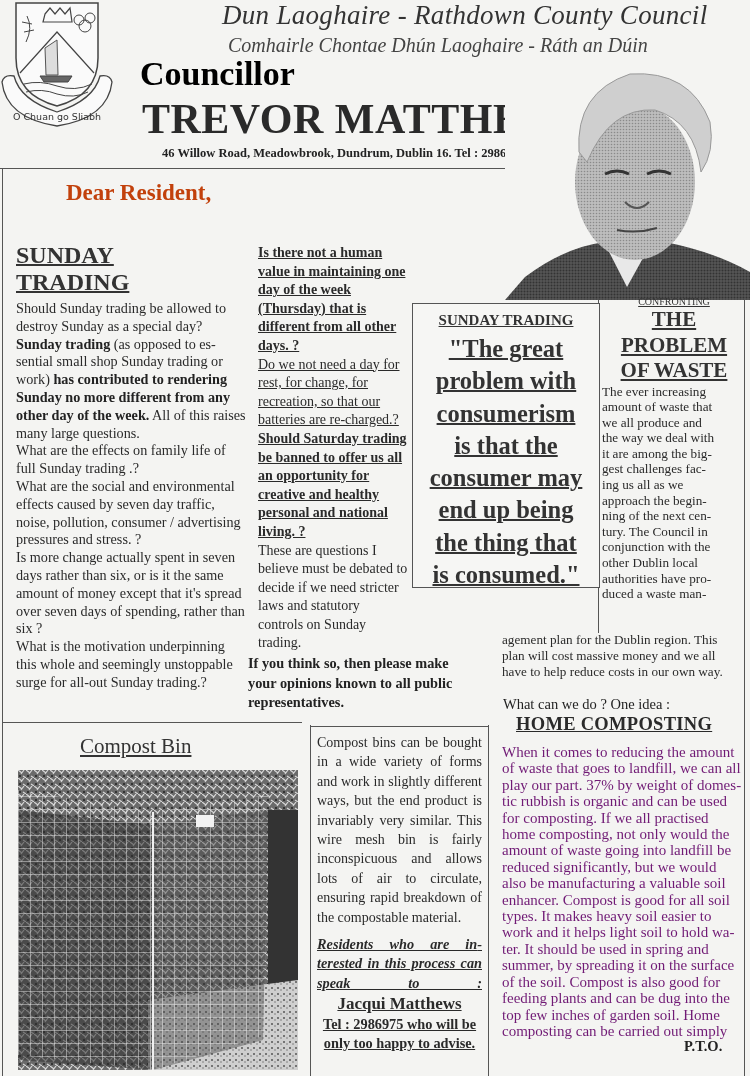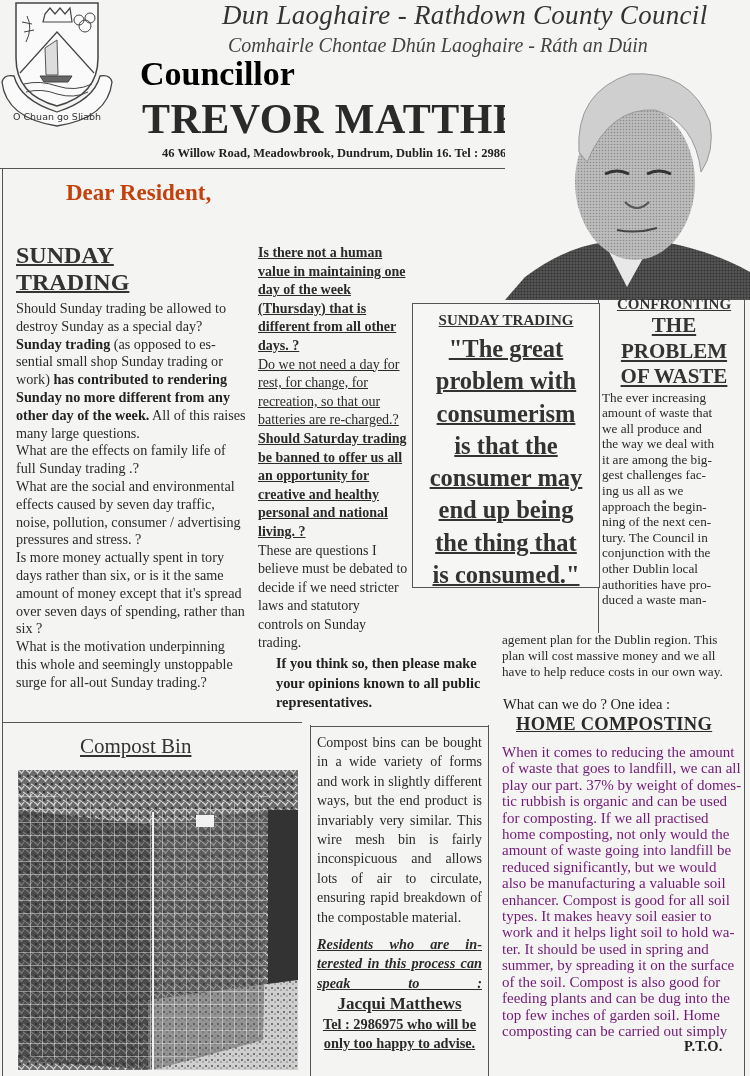--- a/index.html
+++ b/index.html
@@ -26,30 +26,30 @@
 
   
   #sunday-heading { left: 16px; top: 242px; font-size: 24px; font-weight: bold; line-height: 27px; color: #333; text-decoration: underline; text-decoration-thickness: 2px; }
   #left-col { left: 16px; top: 300px; width: 232px; font-size: 14.2px; line-height: 17.8px; color: #2a2a2a; }
   #left-col b { color: #222; }
 
   
   #mid-col { left: 258px; top: 244px; width: 150px; font-size: 14px; line-height: 18.6px; color: #2a2a2a; }
   #mid-col .ubold { font-weight: bold; text-decoration: underline; }
   #mid-col .u { text-decoration: underline; }
-  #mid-cta { left: 276px; top: 654px; width: 225px; font-size: 14.3px; line-height: 19.5px; font-weight: bold; color: #222; }
+  #mid-cta { left: 248px; top: 654px; width: 225px; font-size: 14.3px; line-height: 19.5px; font-weight: bold; color: #222; }
 
   
   #quote-box { left: 412px; top: 303px; width: 186px; height: 283px; border: 1px solid #555; background: #f6f6f4; text-align: center; }
   #quote-label { margin-top: 8px; font-size: 15px; font-weight: bold; text-decoration: underline; color: #333; }
   #quote-text { margin-top: 4px; font-size: 24.5px; line-height: 32.3px; font-weight: bold; text-decoration: underline; text-decoration-thickness: 2px; color: #333; white-space: pre-line; }
 
   
   #waste-box { left: 598px; top: 296px; width: 152px; }
-  #waste-kicker { text-align: center; font-size: 15px; font-weight: bold; text-decoration: underline; color: #333; }
+  #waste-kicker { text-align: center; font-size: 10px; font-weight: normal; text-decoration: underline; color: #333; }
   #waste-title { text-align: center; font-size: 21px; line-height: 25.5px; font-weight: bold; text-decoration: underline; color: #333; white-space: pre-line; }
   #waste-body { padding-left: 4px; font-size: 13.2px; line-height: 15.6px; color: #2a2a2a; white-space: pre-line; }
   #waste-cont { left: 502px; top: 632px; width: 240px; font-size: 13.2px; line-height: 16.2px; color: #2a2a2a; }
   #idea { left: 503px; top: 696px; font-size: 14.5px; font-weight: normal; color: #222; }
   #home-comp { left: 516px; top: 714px; font-size: 18.5px; font-weight: bold; text-decoration: underline; color: #2a2a2a; letter-spacing: 0.3px; }
   #comp-body { left: 502px; top: 744px; width: 240px; font-size: 15px; line-height: 16.4px; color: #701a75; }
   #pto { left: 684px; top: 1038px; font-size: 14.5px; font-weight: bold; color: #222; }
 
   
   #bin-title { left: 80px; top: 734px; font-size: 21px; text-decoration: underline; color: #333; }
@@ -123,21 +123,21 @@
 
 <div id="sunday-heading" class="abs">
   <span class="blk">SUNDAY</span>
   <span class="blk">TRADING</span>
 </div>
 
 <div id="left-col" class="abs">
   <span>Should Sunday trading be allowed to destroy  Sunday as a special day? </span><b>Sunday trading</b><span> (as opposed to es­sential small shop Sunday trading or work) </span><b>has contributed to rendering Sunday no more different from any other day of the week.</b><span>  All of this raises many large questions.</span>
   <span class="blk">What are the effects on family life of full Sunday trading .?</span>
   <span class="blk">What are the social and environ­mental effects caused by seven day traffic, noise, pollution, consumer / advertising pressures and stress. ?</span>
-  <span class="blk">Is more money actually spent in tory days rather than six, or is it the same amount of money except that it's spread over seven days of spending, rather than six ?</span>
+  <span class="blk">Is more change actually spent in seven days rather than six, or is it the same amount of money except that it's spread over seven days of spending, rather than six ?</span>
   <span class="blk">What is the motivation underpinning this whole and seemingly unstoppa­ble surge for all-out Sunday trading.?</span>
 </div>
 
 <div id="mid-col" class="abs">
   <span class="blk ubold">Is there not a  human value in maintaining one day of the week (Thursday) that is different from all other days. ?</span>
   <span class="blk u">Do we  not need a day for rest,  for change,  for recreation, so that our batteries are re-charged.?</span>
   <span class="blk ubold">Should Saturday trad­ing be banned to offer us all an opportunity for creative and healthy personal and national  living. ?</span>
   <span class="blk">These are questions I believe must be debated to decide if we need stricter laws and statu­tory controls on Sunday trading.</span>
 </div>
 <div id="mid-cta" class="abs">If you think so, then please make your opinions known to all public representatives.</div>

